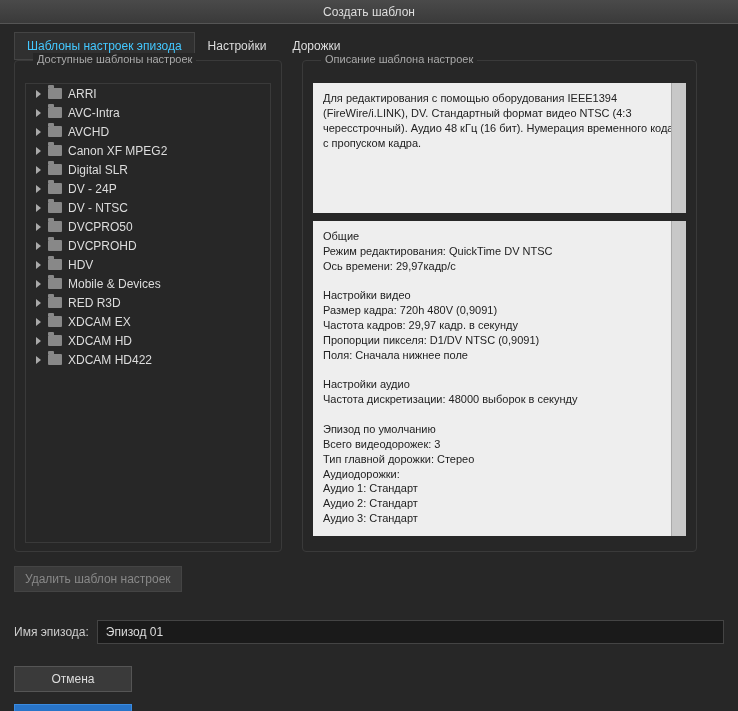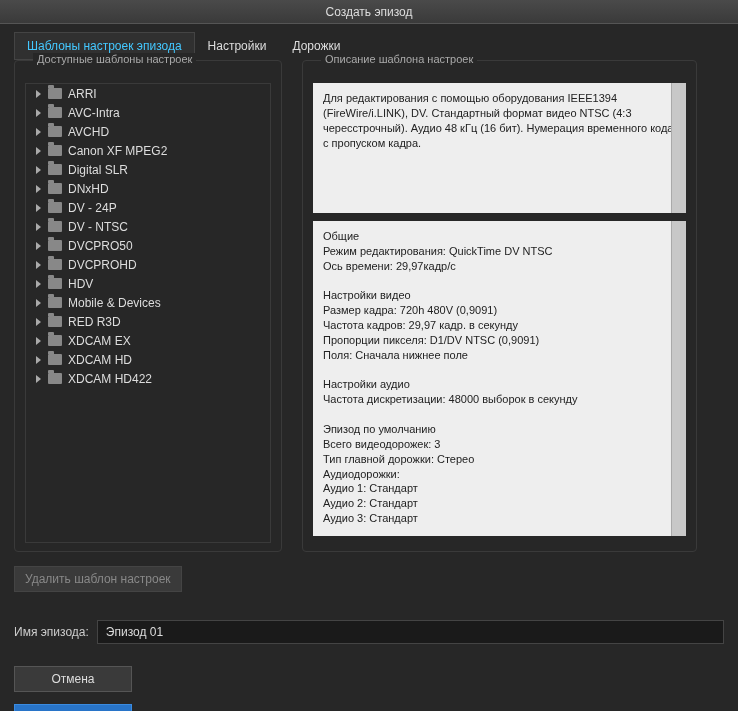--- a/index.html
+++ b/index.html
@@ -172,21 +172,21 @@
   cursor: pointer;
   border: 1px solid #555;
 }
 .btn-cancel { background: #3a3a3a; color: #ddd; }
 .btn-ok { background: #2874c8; color: #fef9c3; border-color: #3a8be0; }
 </style>
 </head>
 <body>
 
 <div class="title-bar">
-  <span>Создать эпизод</span>
+  <span>Создать шаблон</span>
 </div>
 
 <div class="content">
   <div class="tabs">
     <div class="tab active">Шаблоны настроек эпизода</div>
     <div class="tab">Настройки</div>
     <div class="tab">Дорожки</div>
   </div>
 
   <div class="panels">
@@ -210,25 +210,20 @@
           </div>
           <div class="tree-item">
             <span class="triangle"></span>
             <span class="folder-icon"></span>
             <span class="tree-label">Canon XF MPEG2</span>
           </div>
           <div class="tree-item">
             <span class="triangle"></span>
             <span class="folder-icon"></span>
             <span class="tree-label">Digital SLR</span>
-          </div>
-          <div class="tree-item">
-            <span class="triangle"></span>
-            <span class="folder-icon"></span>
-            <span class="tree-label">DNxHD</span>
           </div>
           <div class="tree-item">
             <span class="triangle"></span>
             <span class="folder-icon"></span>
             <span class="tree-label">DV - 24P</span>
           </div>
           <div class="tree-item">
             <span class="triangle"></span>
             <span class="folder-icon"></span>
             <span class="tree-label">DV - NTSC</span>

